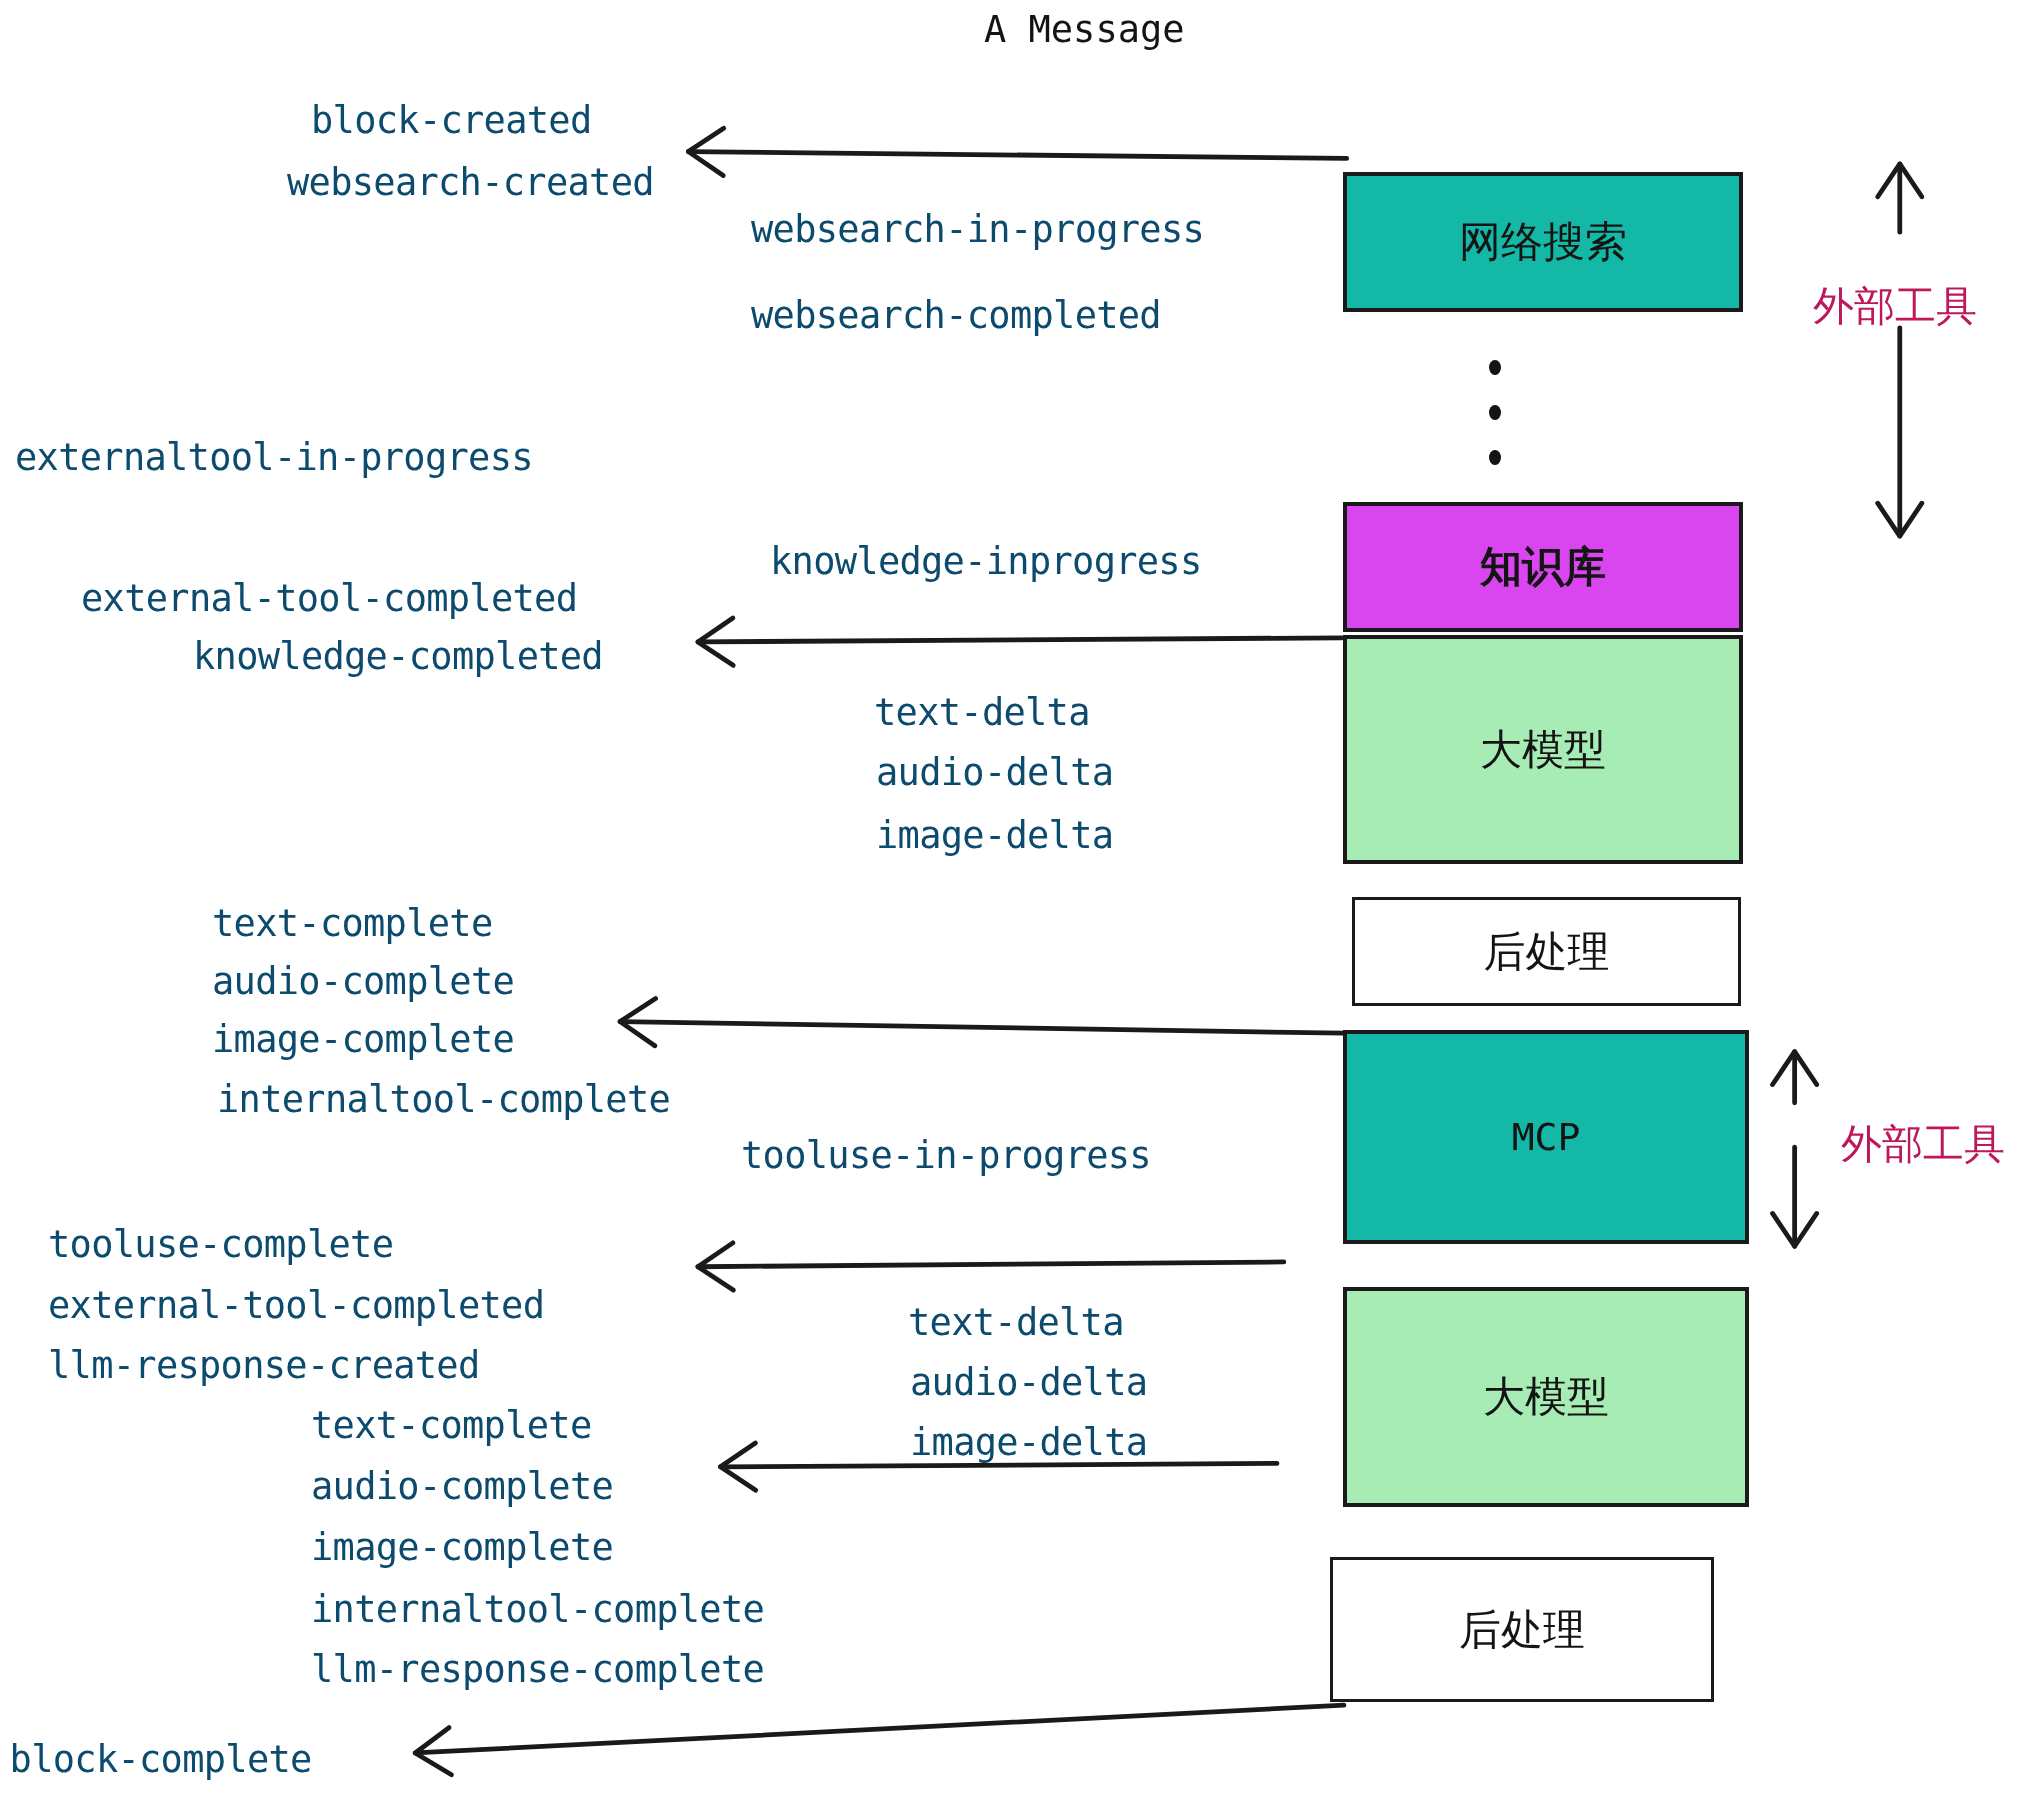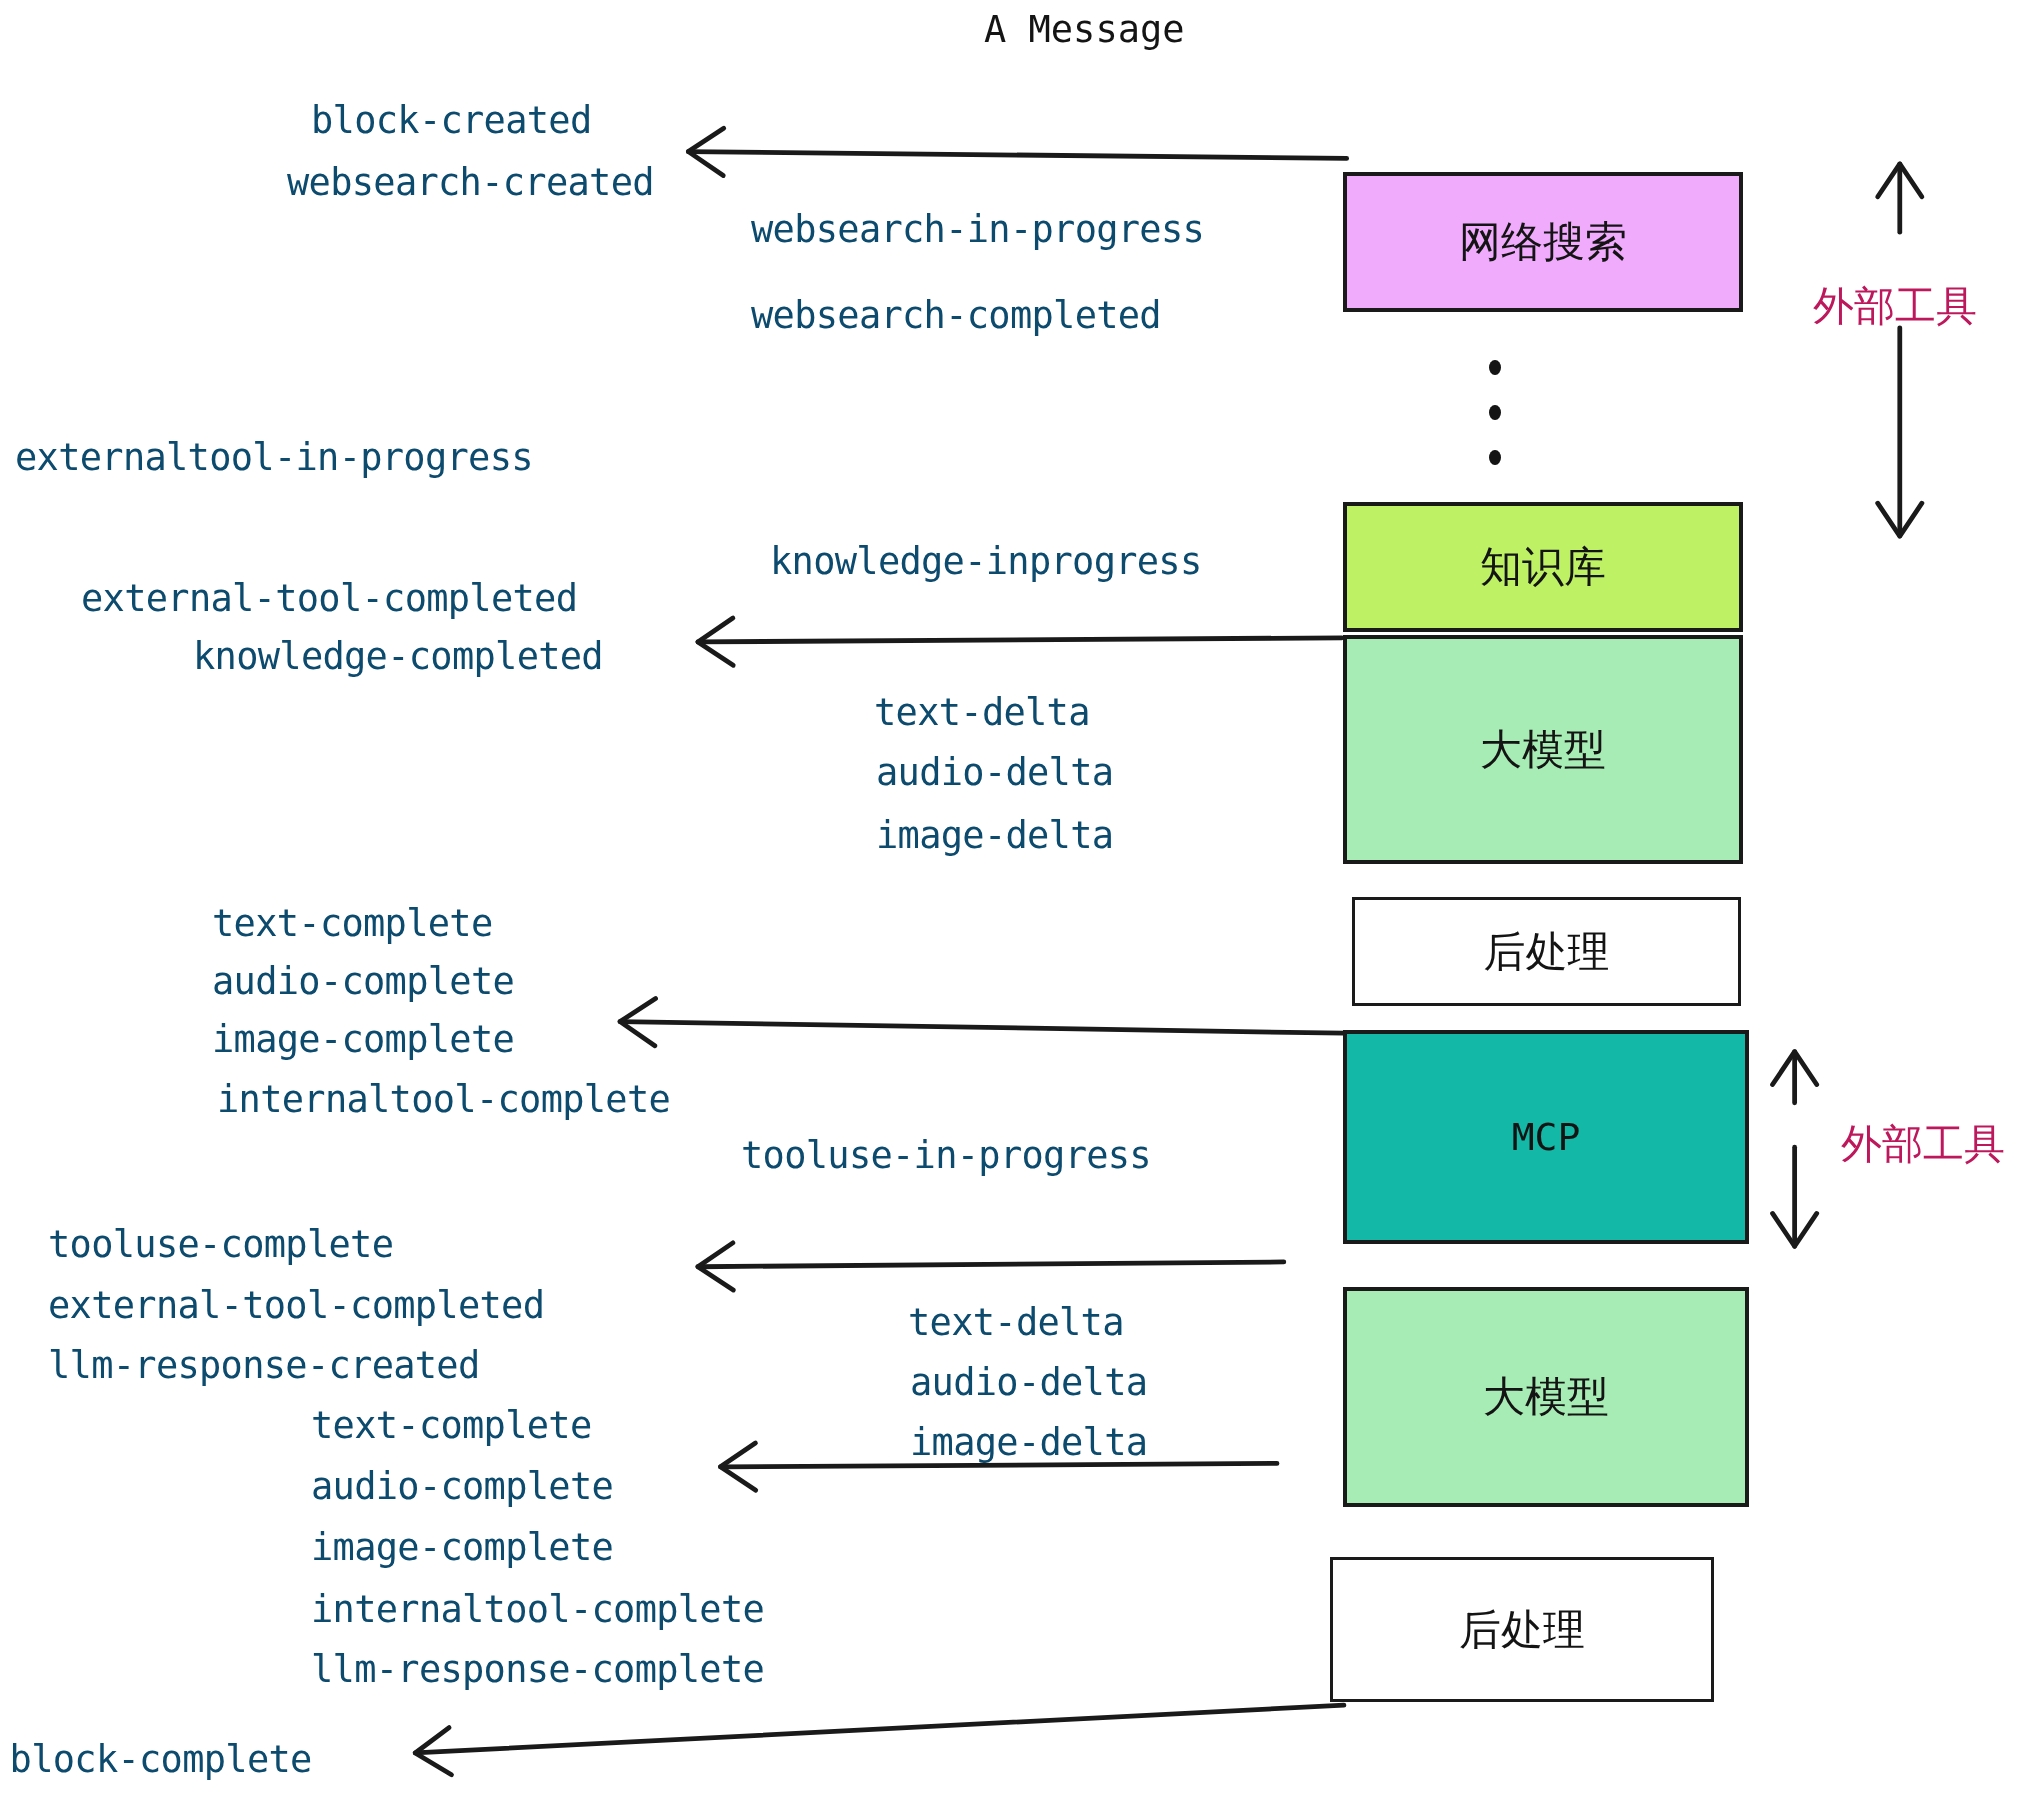--- a/index.html
+++ b/index.html
@@ -21,24 +21,24 @@
   svg.ovl{position:absolute;left:0;top:0;width:2035px;height:1796px;overflow:visible;pointer-events:none;}
 </style>
 </head>
 <body>
 
 <div id="stage">
 
   <div class="title" style="left:984px;top:8.2px;">A Message</div>
 
   <div id="layer-boxes">
-      <div class="box" style="left: 1343px; top: 172px; width: 400px; height: 140px; background: #f0abfc;">
+      <div class="box" style="left: 1343px; top: 172px; width: 400px; height: 140px; background: #14b8a6;">
         <span>网络搜索</span>
       </div>
-      <div class="box" style="left: 1343px; top: 502px; width: 400px; height: 130px; background: #bef264;">
+      <div class="box" style="left: 1343px; top: 502px; width: 400px; height: 130px; background: #d946ef; font-weight: bold;">
         <span>知识库</span>
       </div>
       <div class="box" style="left: 1343px; top: 635px; width: 400px; height: 229px; background: rgb(168, 236, 181);">
         <span>大模型</span>
       </div>
       <div class="box thin" style="left: 1352px; top: 897px; width: 389px; height: 109px; background: rgb(255, 255, 255);">
         <span>后处理</span>
       </div>
       <div class="box mcp" style="left: 1343px; top: 1030px; width: 406px; height: 214px; background: #14b8a6;">
         <span>MCP</span>

